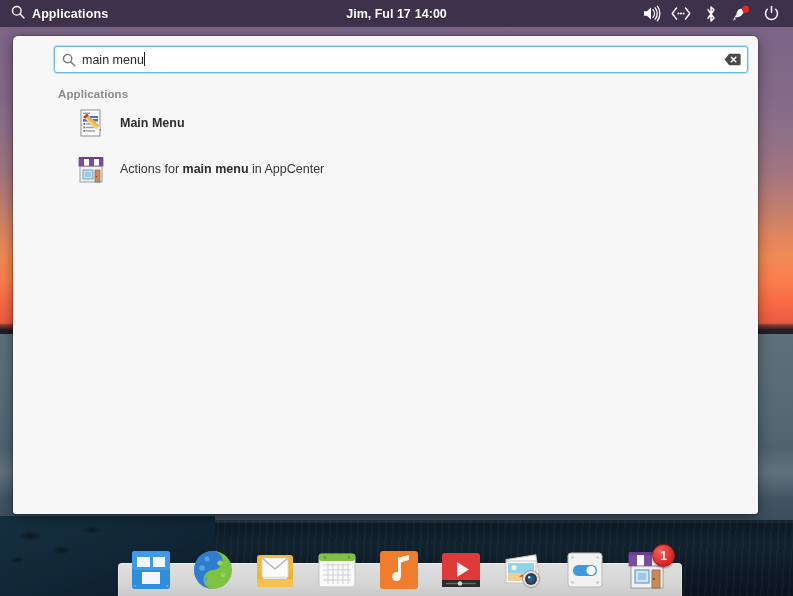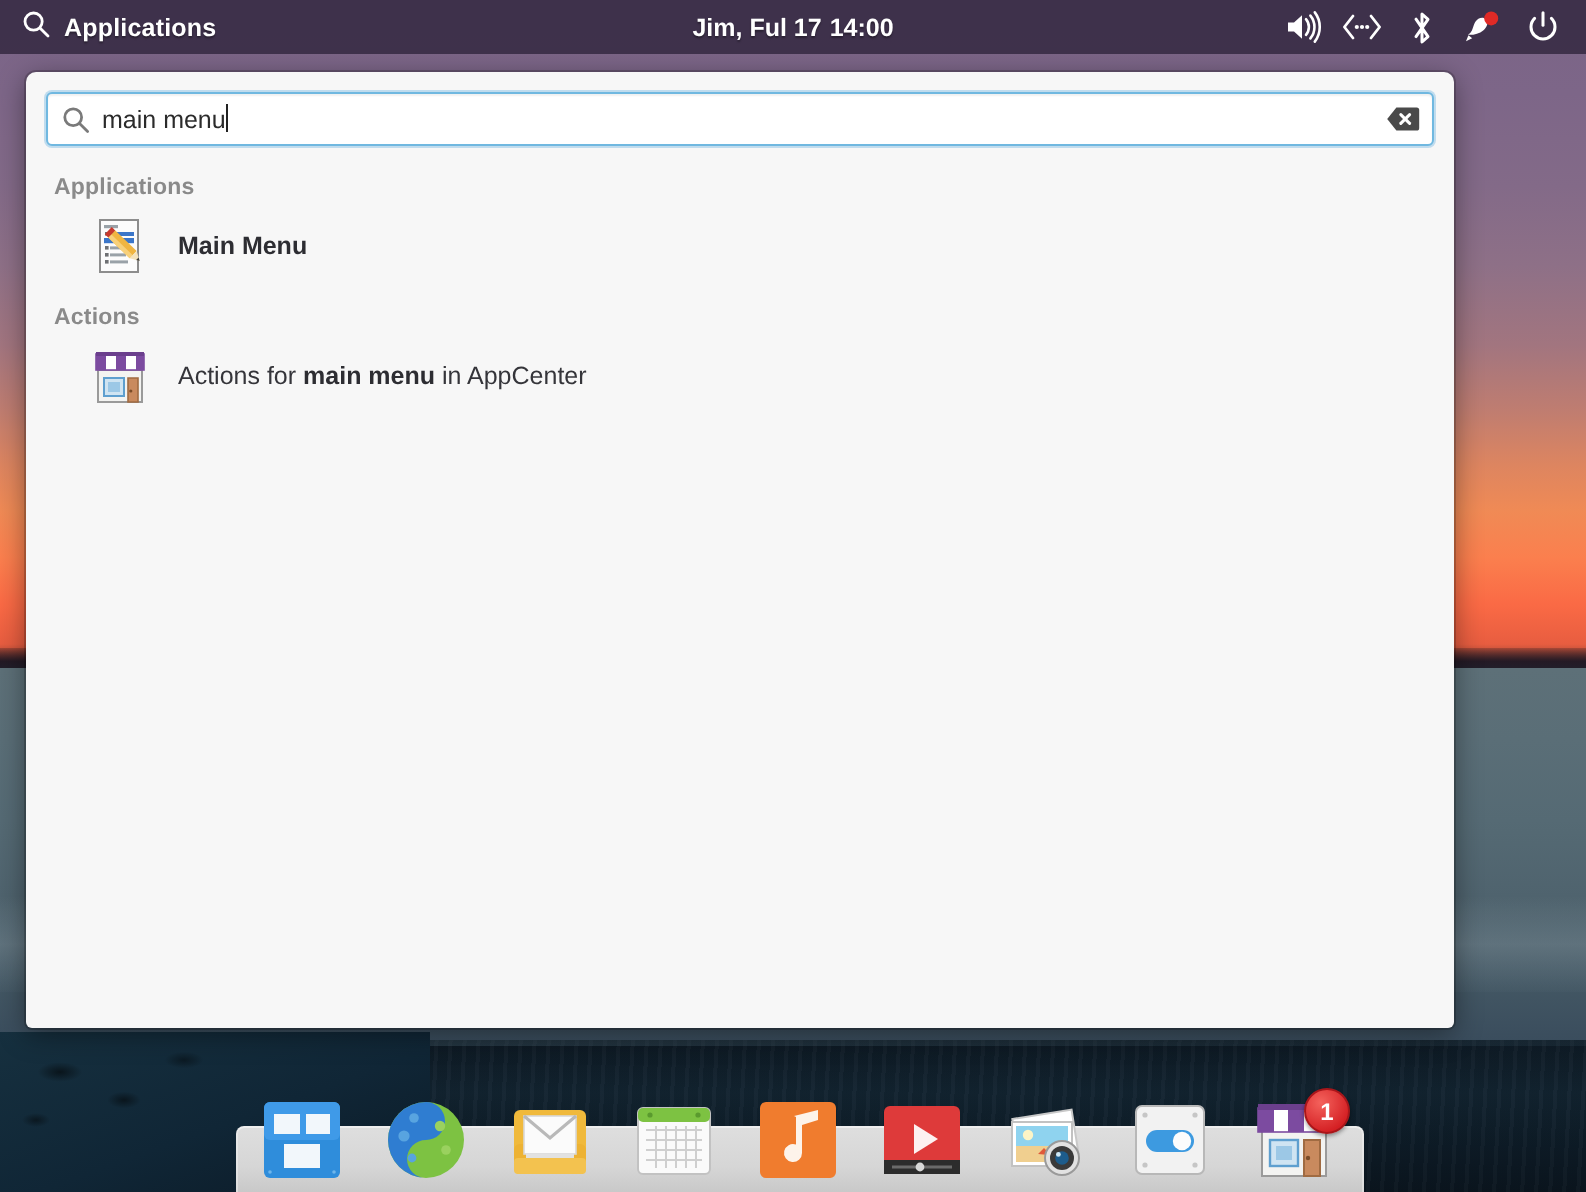--- a/index.html
+++ b/index.html
@@ -161,20 +161,21 @@
     position: absolute;
     left: 13px;
     top: 36px;
     width: 714px;
     height: 478px;
     background: #f7f7f7;
     border-radius: 5px 5px 3px 3px;
     box-shadow: 0 3px 14px rgba(0,0,0,0.42), 0 0 0 1px rgba(0,0,0,0.18);
     z-index: 20;
     overflow: hidden;
+    padding-left: 31px;
   }
   #search-row {
     padding: 10px 10px 8px 10px;
   }
   #search-field {
     position: relative;
     height: 25px;
     background: #ffffff;
     border: 1px solid #70b8e0;
     border-radius: 3px;
@@ -407,21 +408,20 @@
           <rect x="17.6" y="6.5" width="2.2" height="15" fill="#f7d07a"></rect>
           <rect x="17.6" y="4.2" width="5" height="2.4" fill="#c8392d"></rect>
           <path d="M17.6 21.5 L20.1 26 L22.6 21.5 Z" fill="#f5e3bc"></path>
           <path d="M19.2 24.4 L20.1 26 L21 24.4 Z" fill="#3c3c3c"></path>
         </g>
       </svg>
     </span>
     <span class="result-label bold">Main Menu</span>
   </div>
 
-  <div class="section-header">Actions</div>
 
   <div class="result-row">
     <span class="icon32">
       <svg width="32" height="32" viewBox="0 0 32 32">
         <rect x="5" y="13" width="22" height="16" fill="#f3f3f1" stroke="#9a9a9a" stroke-width="1"></rect>
         <rect x="4" y="5" width="24" height="8" fill="#ffffff" stroke="#7c4ba0" stroke-width="0.8"></rect>
         <rect x="4" y="5" width="5" height="8" fill="#7c4ba0"></rect>
         <rect x="14" y="5" width="5" height="8" fill="#7c4ba0"></rect>
         <rect x="24" y="5" width="4" height="8" fill="#7c4ba0"></rect>
         <rect x="4" y="4" width="24" height="2" fill="#6b3f8d"></rect>

